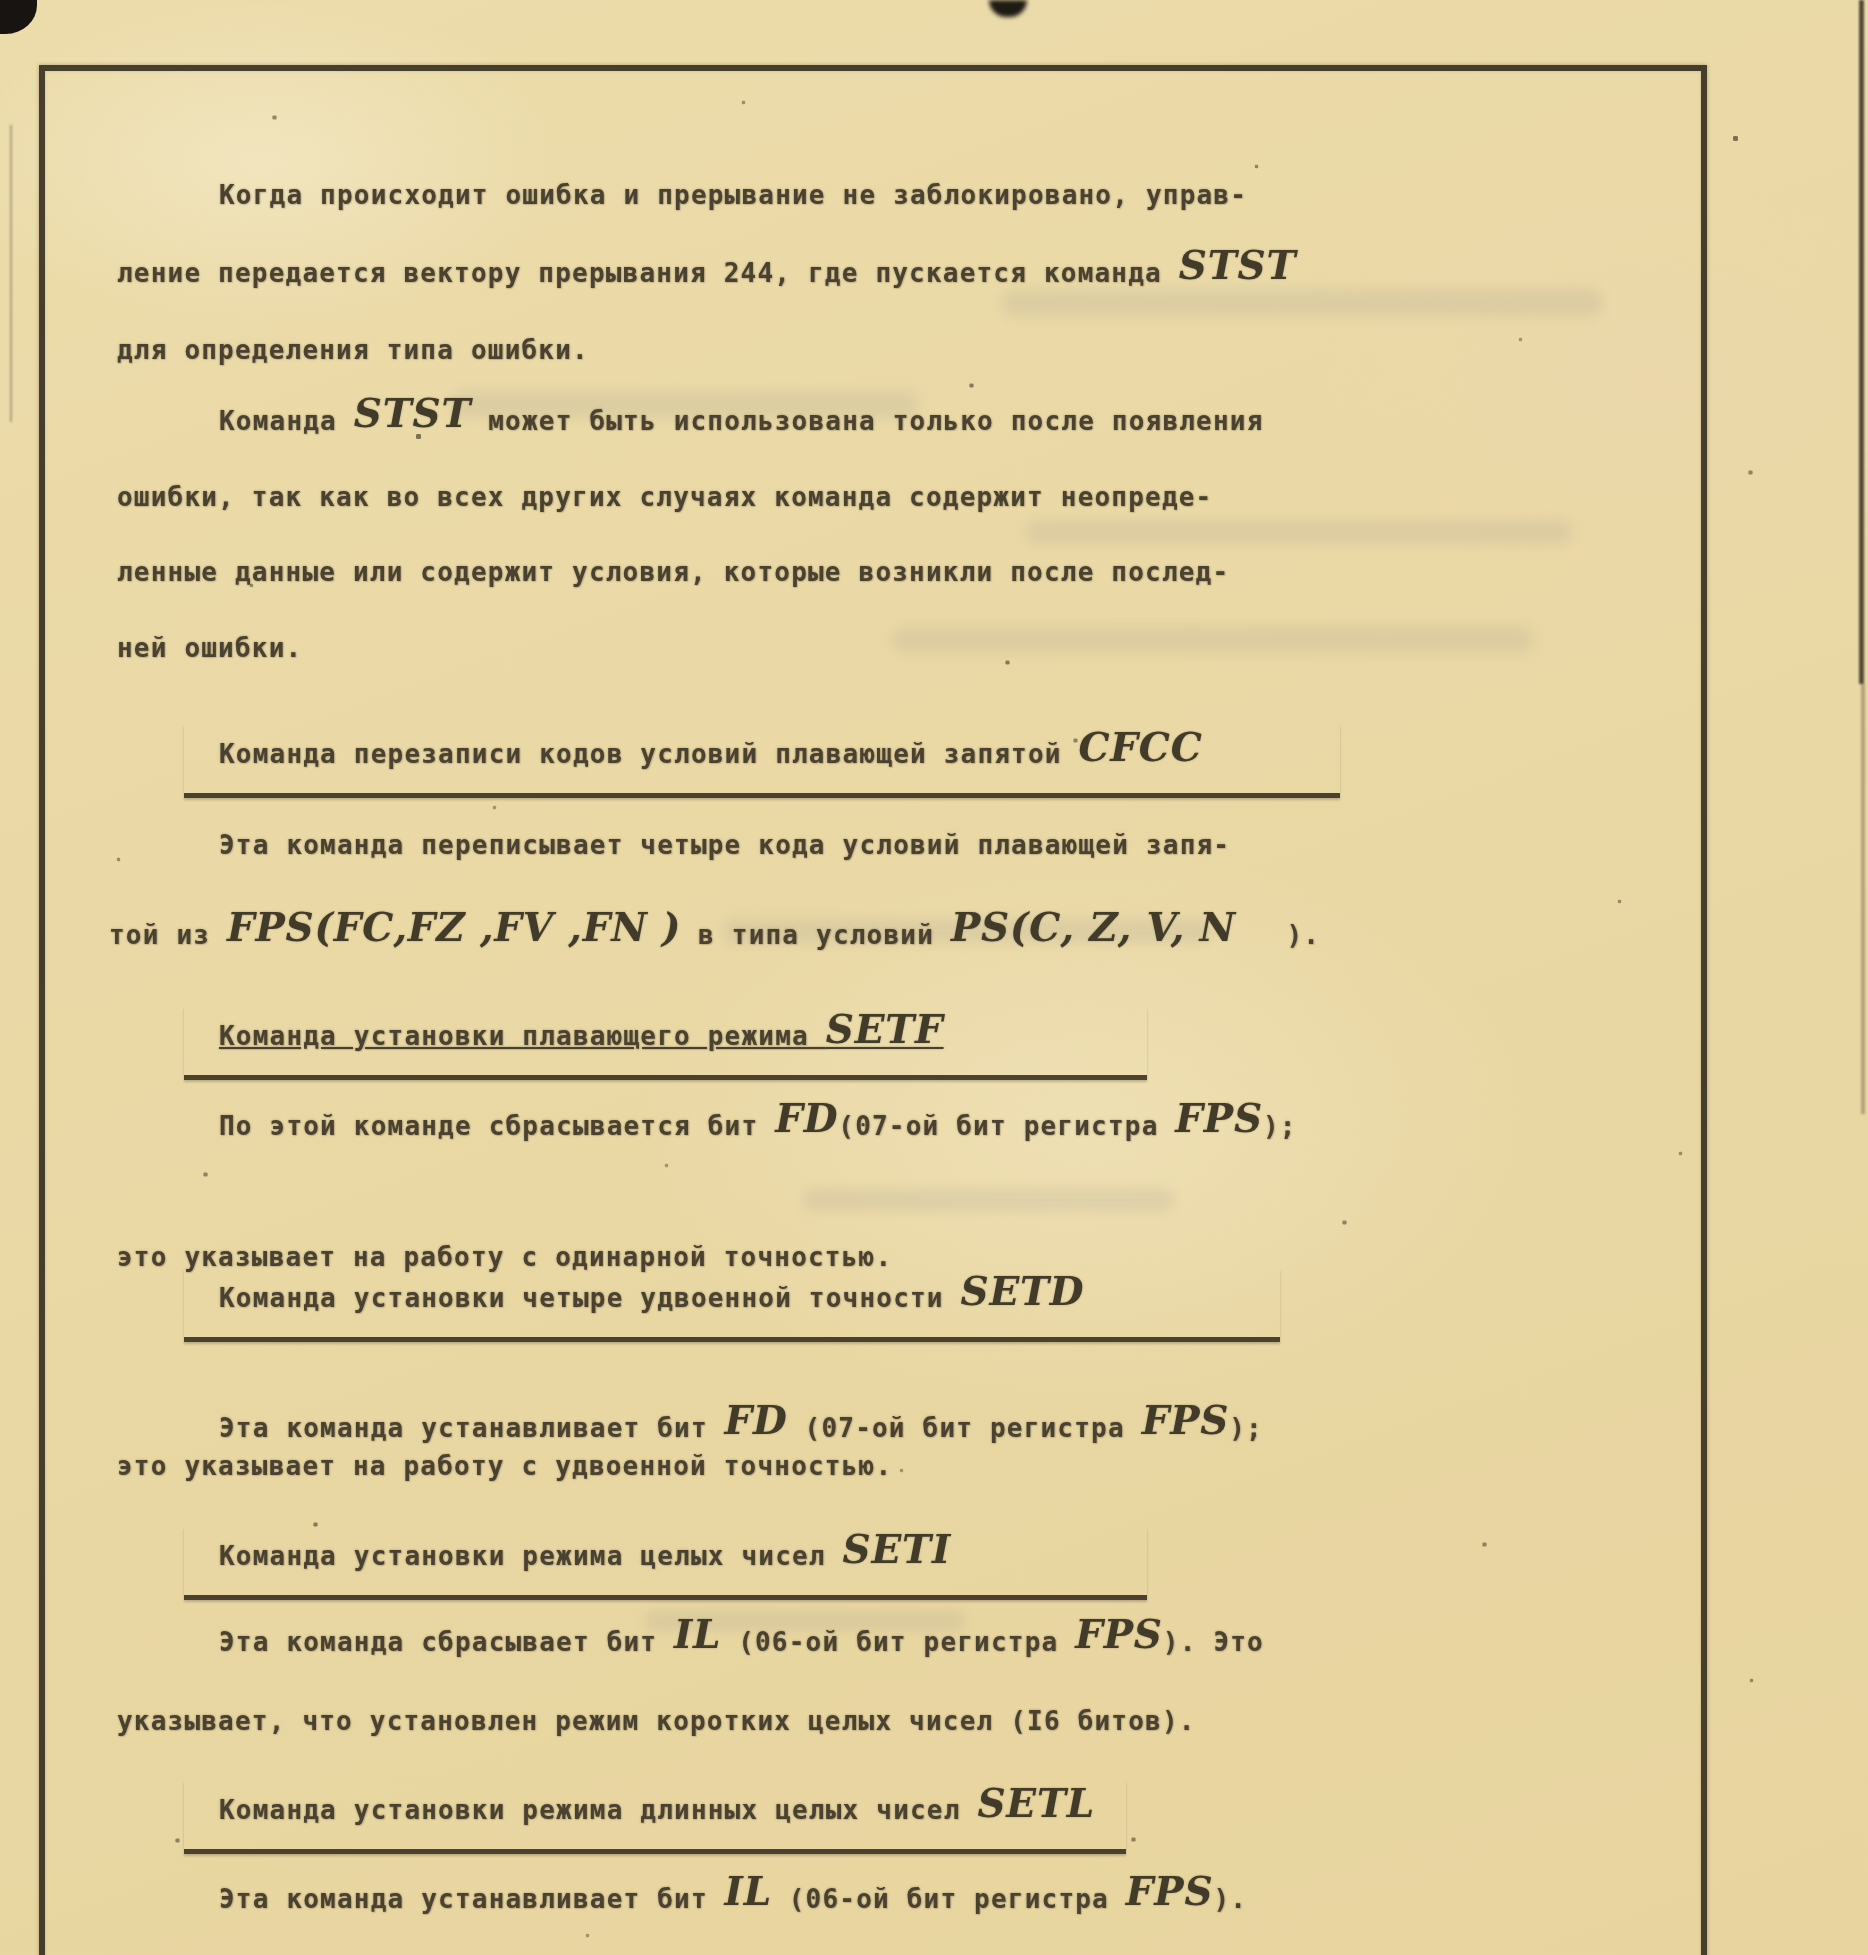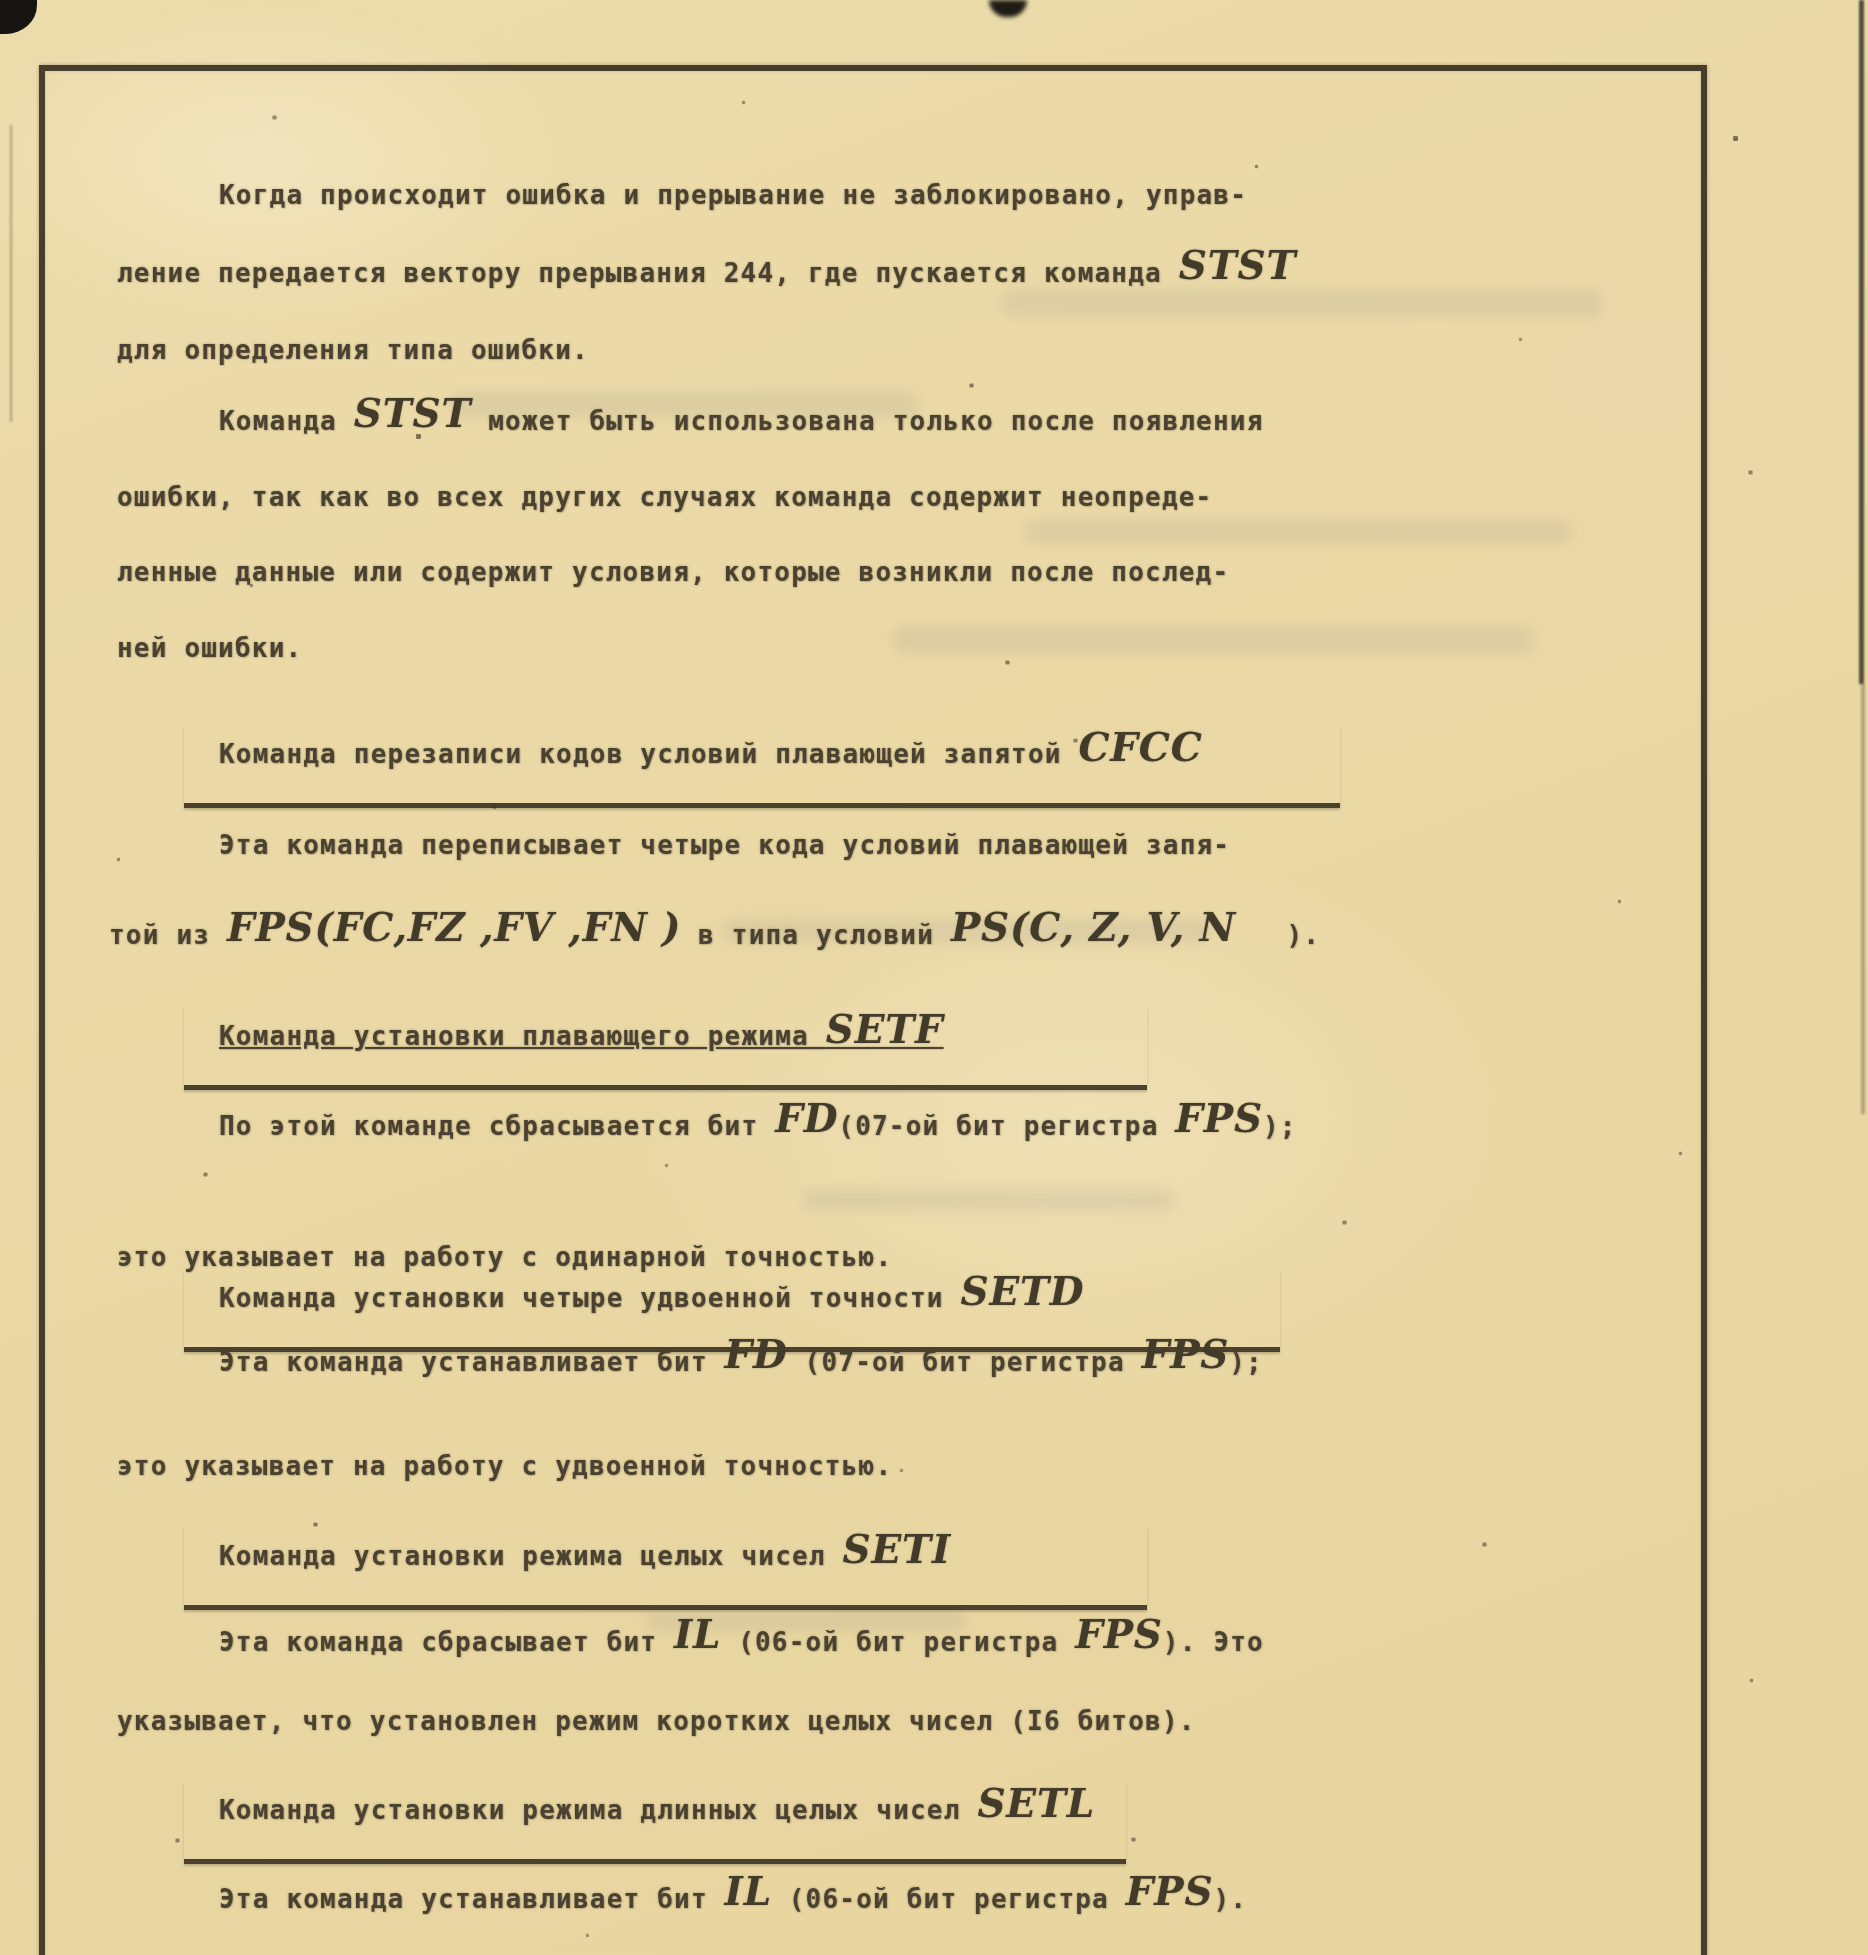--- a/index.html
+++ b/index.html
@@ -27,21 +27,21 @@
     font-family:"DejaVu Sans Mono", monospace;font-size:26px;font-weight:700;
     letter-spacing:1.2px;color:#4a4130;
     text-shadow:0 0 2.3px rgba(74,63,42,.45), 1.2px 0.8px 0 rgba(74,63,42,.12);
   }
   .hand{
     font-family:"DejaVu Serif", serif;font-style:italic;font-weight:600;
     font-size:1.5em;letter-spacing:0.8px;line-height:0;position:relative;top:-3.1px;
     color:#433b2a;text-shadow:0 0 2px rgba(67,59,42,.4);margin-top:32px;
   }
   .heading{
-    height:auto;line-height:59px;padding-bottom:19px;padding-left:35px;
+    height:auto;line-height:59px;padding-bottom:9px;padding-left:35px;
     border-bottom:5.9px solid rgba(52,44,30,.88);
     box-shadow:0 1.6px 2px rgba(52,44,30,.25);
   }
   .heading .hand{top:-1.6px;}
   .pr1{padding-right:137px;} .pr2{padding-right:203px;text-decoration:underline;} .pr3{padding-right:196px;}
   .pr4{padding-right:196px;} .pr5{padding-right:31px;}
   
   .blob-tl{position:absolute;left:0;top:0;width:37px;height:34px;background:#171411;
       border-radius:0 0 85% 0;}
   .smudge-top{position:absolute;left:989px;top:0;width:38px;height:17px;background:#1e1a14;
@@ -103,21 +103,21 @@
     <div class="line" style="top:804px;left:219px"><span class="typed">Эта команда переписывает четыре кода условий плавающей запя-</span></div>
     <div class="line" style="top:894px;left:109px"><span class="typed">той из </span><span class="hand">FPS(FC,FZ ,FV ,FN )</span><span class="typed"> в типа условий </span><span class="hand">PS(C, Z, V, N</span><span class="typed">   ).</span></div>
 
     <div class="line heading pr2" style="top:1007px;left:184px"><span class="typed">Команда установки плавающего режима </span><span class="hand">SETF</span></div>
 
     <div class="line" style="top:1085px;left:219px"><span class="typed">По этой команде сбрасывается бит </span><span class="hand">FD</span><span class="typed">(07-ой бит регистра </span><span class="hand">FPS</span><span class="typed">);</span></div>
     <div class="line" style="top:1216px;left:117px"><span class="typed">это указывает на работу с одинарной точностью.</span></div>
 
     <div class="line heading pr3" style="top:1269px;left:184px"><span class="typed">Команда установки четыре удвоенной точности </span><span class="hand">SETD</span></div>
 
-    <div class="line" style="top:1321px;left:219px"><span class="typed">Эта команда устанавливает бит </span><span class="hand">FD</span><span class="typed"> (07-ой бит регистра </span><span class="hand">FPS</span><span class="typed">);</span></div>
+    <div class="line" style="top:1387px;left:219px"><span class="typed">Эта команда устанавливает бит </span><span class="hand">FD</span><span class="typed"> (07-ой бит регистра </span><span class="hand">FPS</span><span class="typed">);</span></div>
     <div class="line" style="top:1425px;left:117px"><span class="typed">это указывает на работу с удвоенной точностью.</span></div>
 
     <div class="line heading pr4" style="top:1527px;left:184px"><span class="typed">Команда установки режима целых чисел </span><span class="hand">SETI</span></div>
 
     <div class="line" style="top:1601px;left:219px"><span class="typed">Эта команда сбрасывает бит </span><span class="hand">IL</span><span class="typed"> (06-ой бит регистра </span><span class="hand">FPS</span><span class="typed">). Это</span></div>
     <div class="line" style="top:1680px;left:117px"><span class="typed">указывает, что установлен режим коротких целых чисел (I6 битов).</span></div>
 
     <div class="line heading pr5" style="top:1781px;left:184px"><span class="typed">Команда установки режима длинных целых чисел </span><span class="hand">SETL</span></div>
 
     <div class="line" style="top:1858px;left:219px"><span class="typed">Эта команда устанавливает бит </span><span class="hand">IL</span><span class="typed"> (06-ой бит регистра </span><span class="hand">FPS</span><span class="typed">).</span></div>

